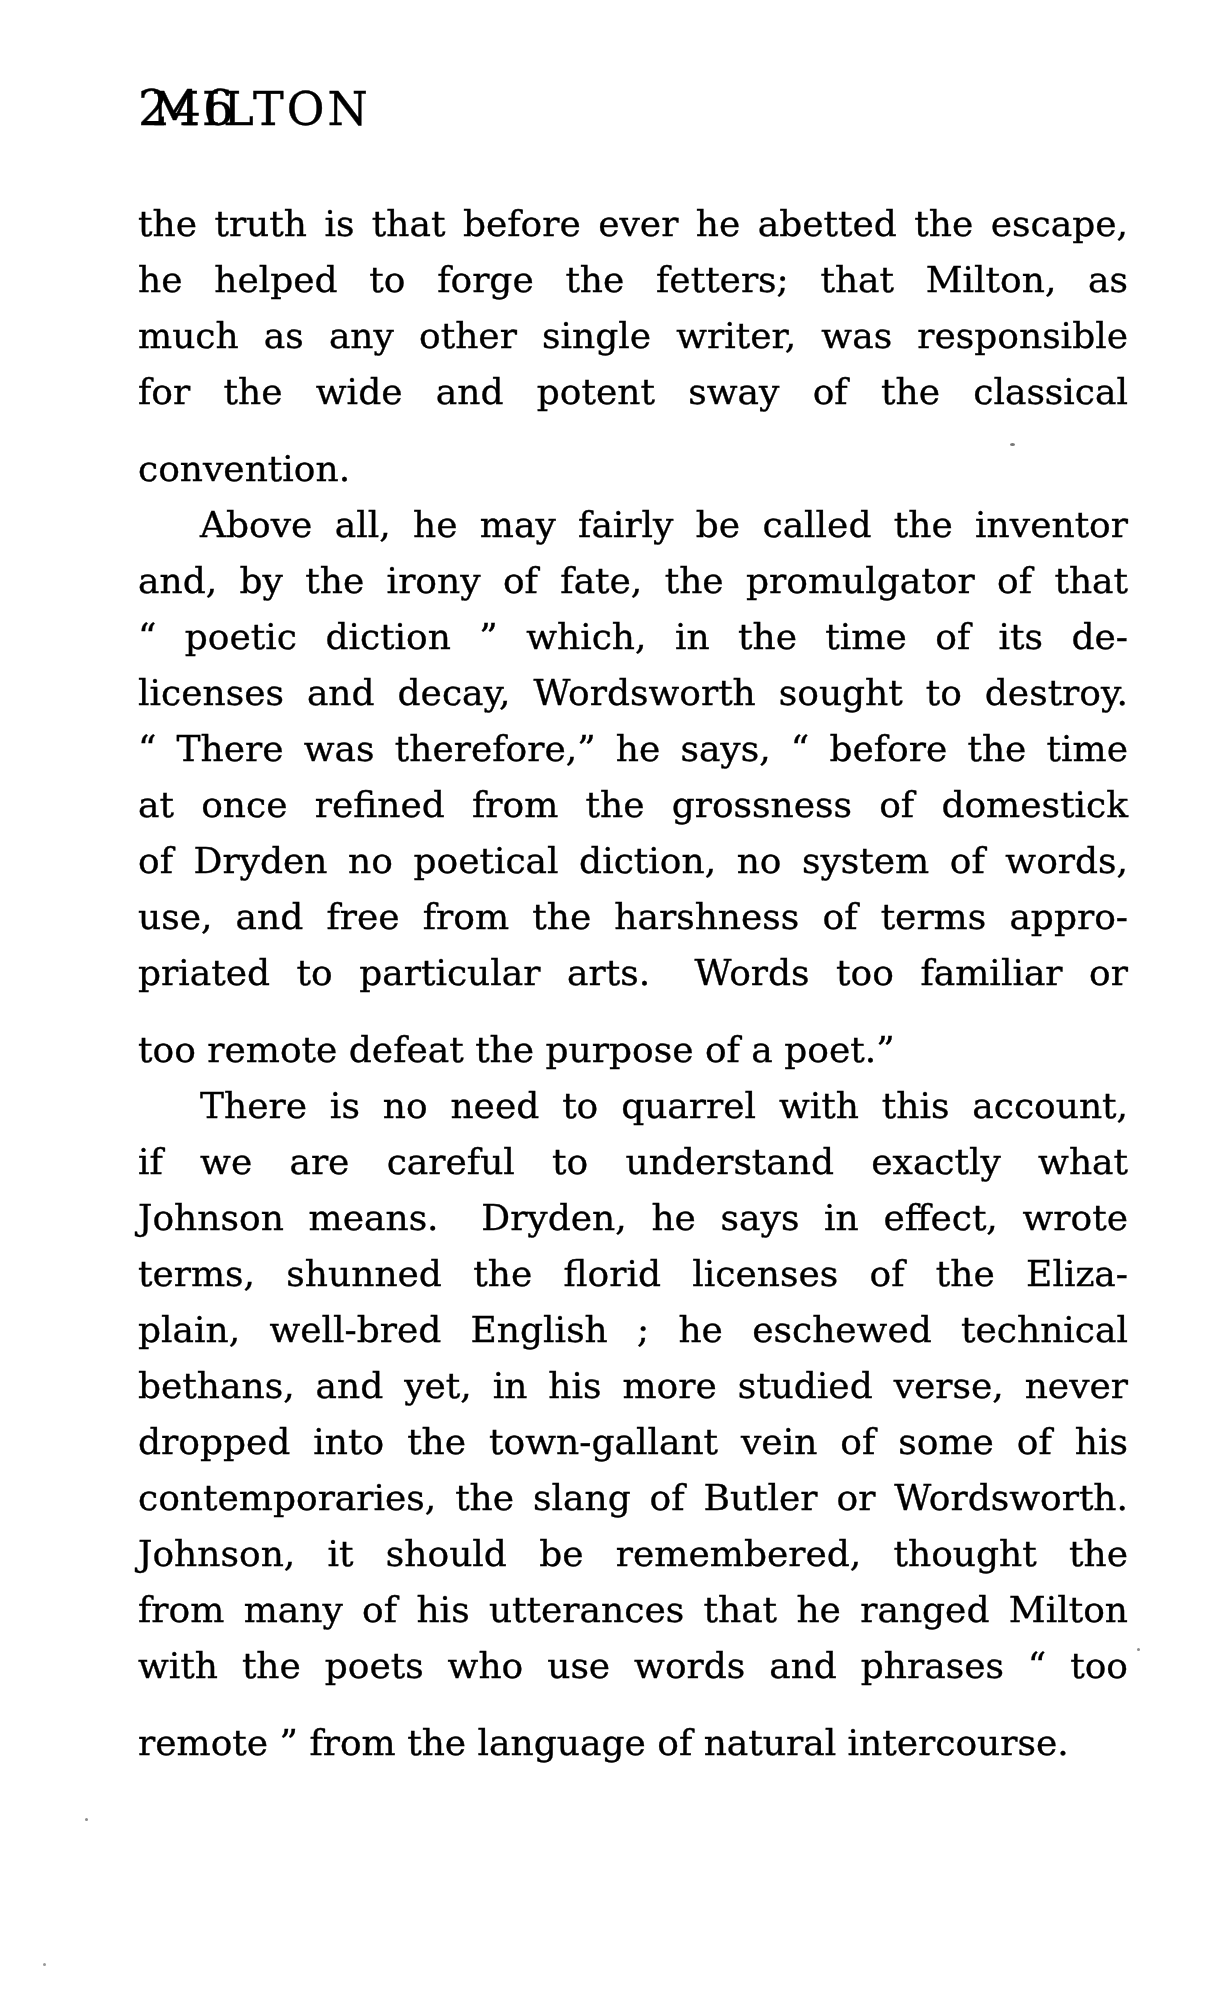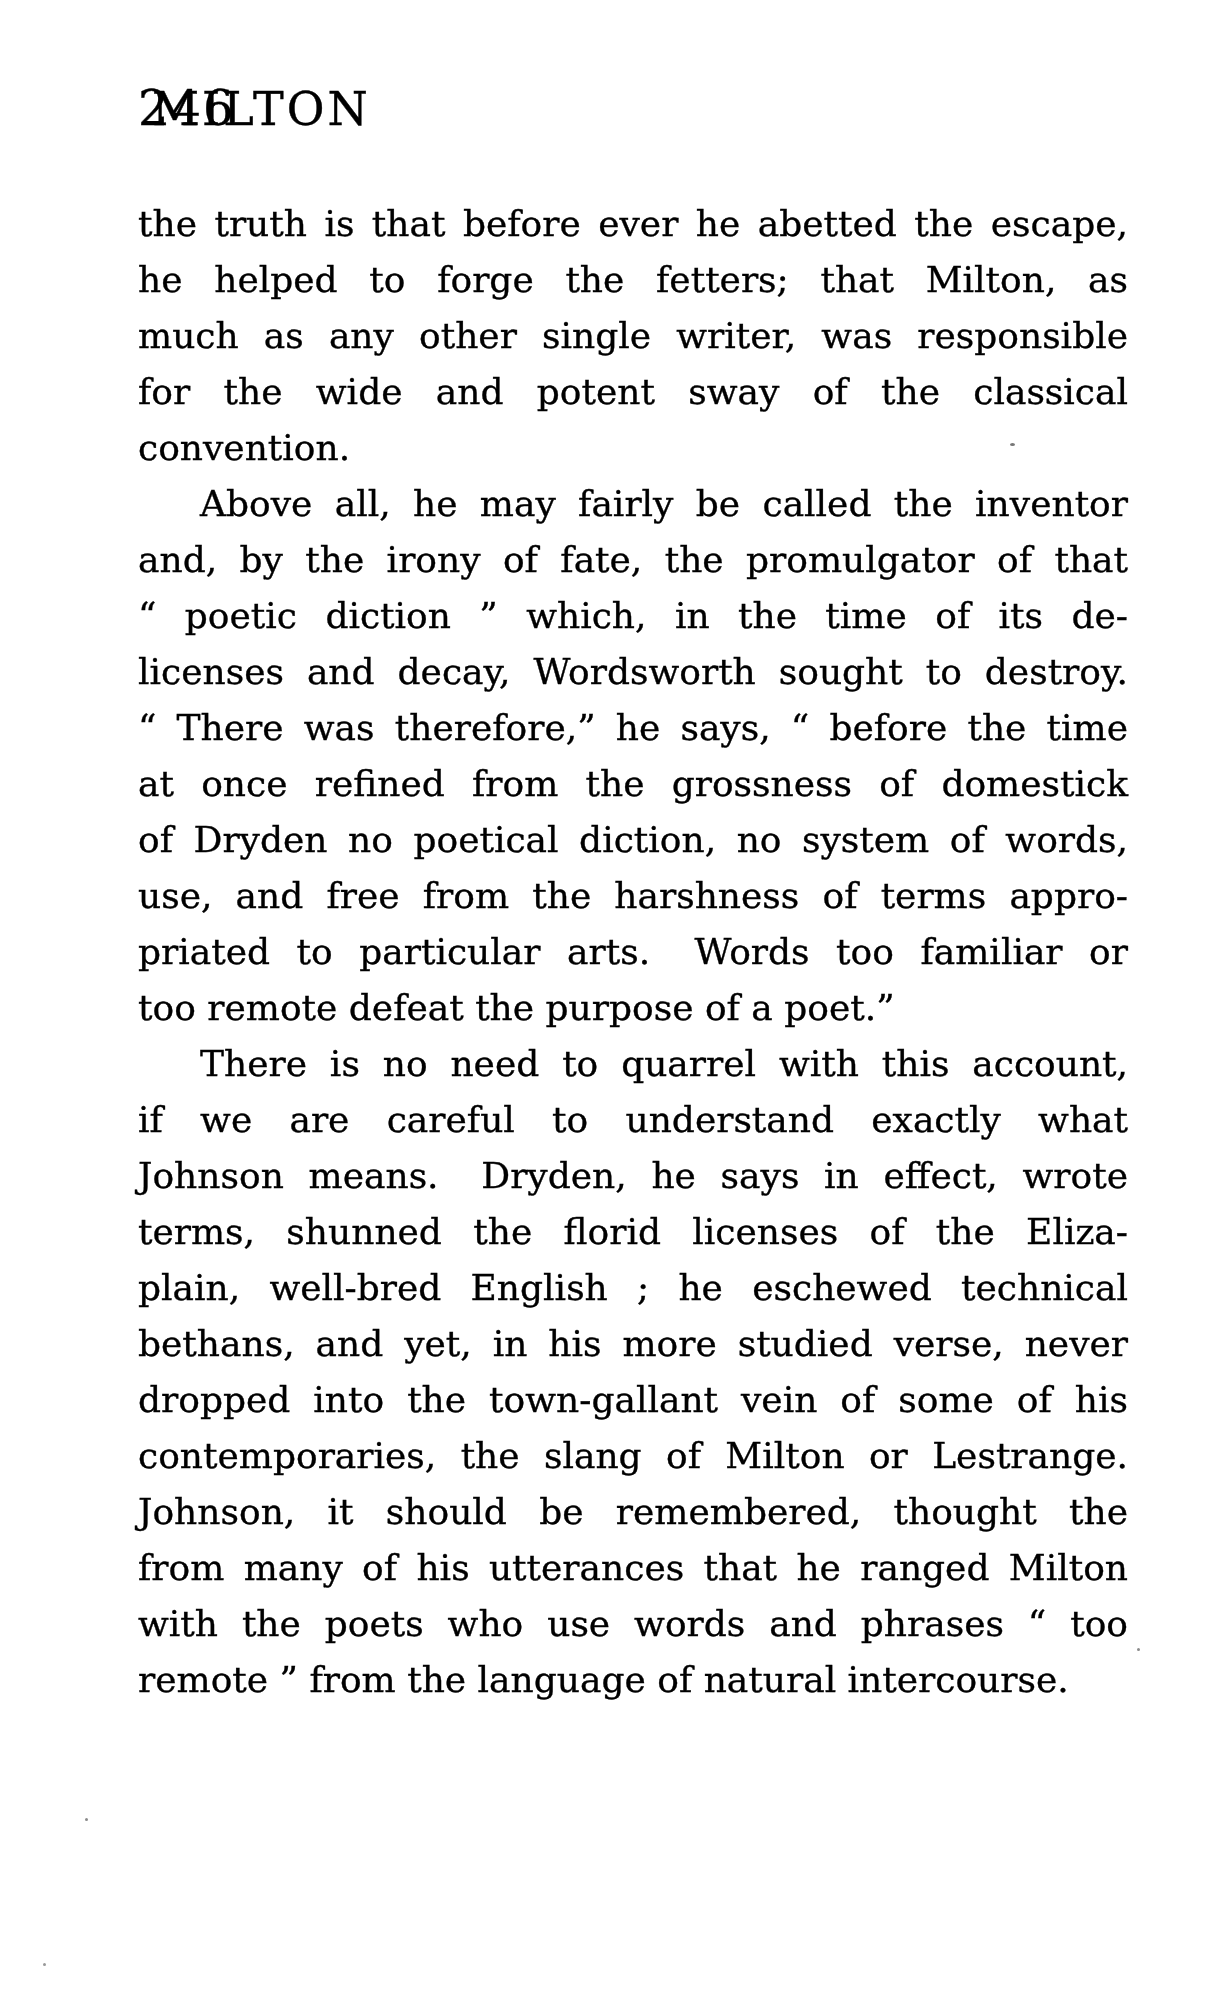--- a/index.html
+++ b/index.html
@@ -34,21 +34,21 @@
     left: 138px; top: 196px; width: 990px;
   }
   .line {
     height: 56px; line-height: 56px;
     font-size: 36px;
     text-align: justify;
     text-align-last: justify;
     white-space: nowrap;
     -webkit-text-stroke: 0.35px #000;
   }
-  .line.pend { text-align-last: left; white-space: normal; }
+  .line.pend { text-align-last: left; white-space: normal; margin-top: 21px; }
   .line.indent { text-indent: 62px; }
   .ital { font-style: italic; }
 
   .speck { position: absolute; background: #777; border-radius: 50%; }
   .speck.s1 { left: 1010px; top: 443px;  width: 5px; height: 3px; }
   .speck.s2 { left: 1137px; top: 1648px; width: 3px; height: 3px; background:#8a8a8a; }
   .speck.s3 { left: 85px;   top: 1818px; width: 3px; height: 3px; background:#8a8a8a; }
   .speck.s4 { left: 43px;   top: 1963px; width: 3px; height: 3px; background:#999; }
 </style>
 </head>
@@ -77,21 +77,21 @@
     <div class="line">priated to particular arts.  Words too familiar or</div>
     <div class="line pend">too remote defeat the purpose of a poet.”</div>
 
     <div class="line indent">There is no need to quarrel with this account,</div>
     <div class="line">if we are careful to understand exactly what</div>
     <div class="line">Johnson means.  Dryden, he says in effect, wrote</div>
     <div class="line">terms, shunned the florid licenses of the Eliza-</div>
     <div class="line">plain, well-bred English ; he eschewed technical</div>
     <div class="line">bethans, and yet, in his more studied verse, never</div>
     <div class="line">dropped into the town-gallant vein of some of his</div>
-    <div class="line">contemporaries, the slang of Milton or Lestrange.</div>
+    <div class="line">contemporaries, the slang of Butler or Wordsworth.</div>
     <div class="line">Johnson, it should be remembered, thought the</div>
     <div class="line">from many of his utterances that he ranged Milton</div>
     <div class="line">with the poets who use words and phrases “ too</div>
     <div class="line pend">remote ” from the language of natural intercourse.</div>
   </div>
 
   <div class="speck s1"></div>
   <div class="speck s2"></div>
   <div class="speck s3"></div>
   <div class="speck s4"></div>

